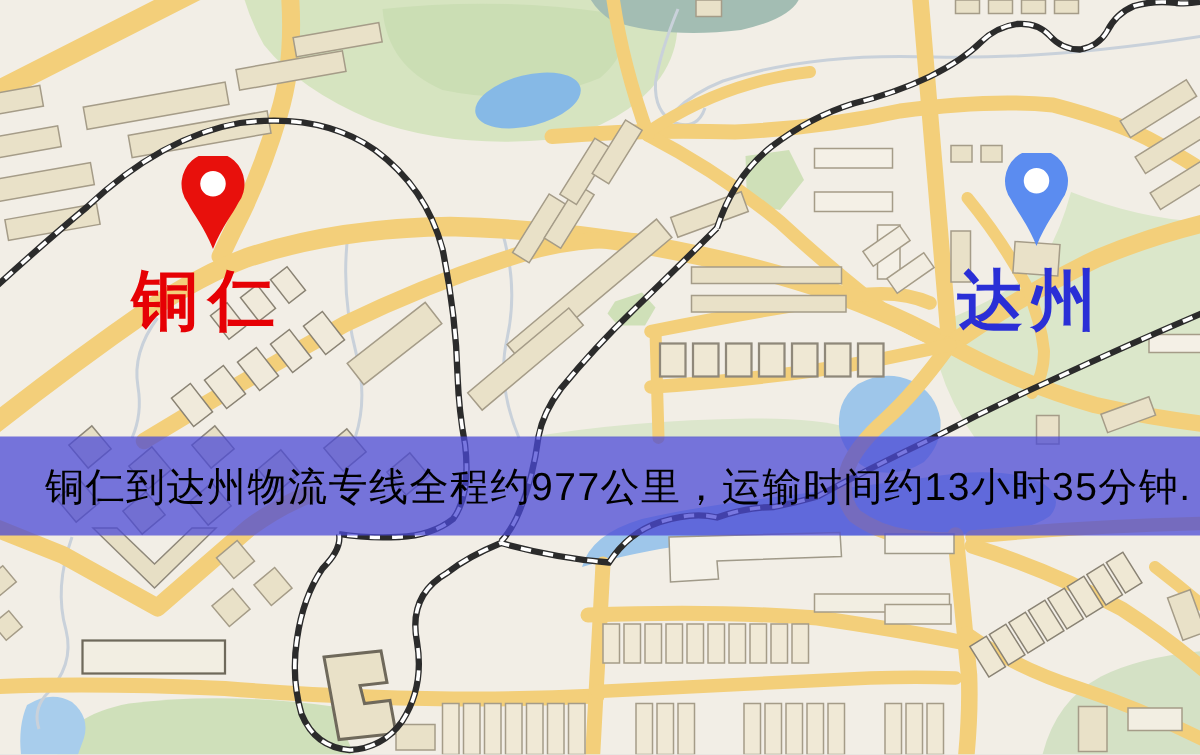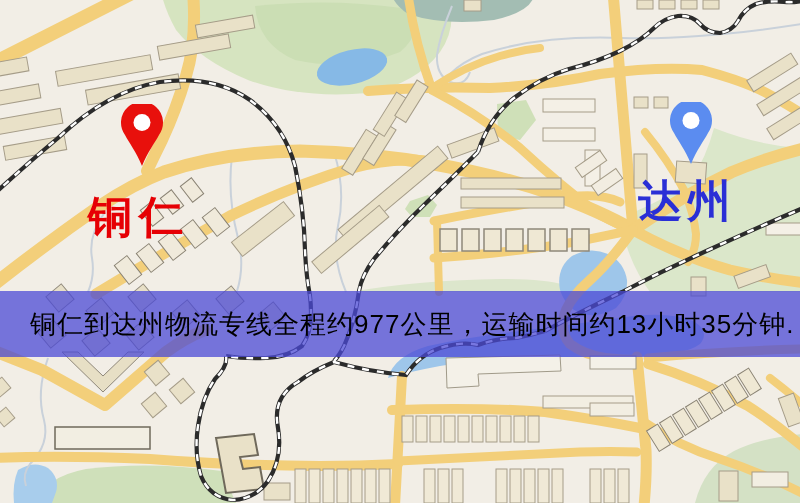--- a/index.html
+++ b/index.html
@@ -4,21 +4,21 @@
 <style>
   html,body{margin:0;padding:0;background:#ddd;}
   .stage{position:relative;width:800px;height:503px;overflow:hidden;
          font-family:"Liberation Sans","DejaVu Sans",sans-serif;background:#f2eee6;}
   .stage svg{position:absolute;left:0;top:0;}
   .pin{position:absolute;width:46px;height:63px;}
   .pin-origin{left:119px;top:104px;}
   .pin-dest{left:668px;top:102px;}
   .city-label{position:absolute;font-size:44px;font-weight:700;line-height:1;
               letter-spacing:7px;white-space:nowrap;}
-  .origin-label{left:88px;top:195px;color:#e60004;}
+  .origin-label{left:88px;top:179px;color:#e60004;}
   .dest-label{left:638px;top:179px;color:#2a2fd6;letter-spacing:5px;text-align:right;}
   .banner{position:absolute;left:0;top:291px;width:800px;height:66px;
           background:rgba(75,74,214,0.75);display:flex;align-items:center;}
   .banner span{color:#000000;font-size:26px;letter-spacing:1px;padding-left:30px;
                white-space:nowrap;}
   .rwB{fill:none;stroke:#2b2b2b;stroke-width:4.2;}
   .rwW{fill:none;stroke:#ffffff;stroke-width:2.4;stroke-dasharray:7 8;}
   .road{fill:none;stroke:#f3cf7a;stroke-linecap:round;stroke-linejoin:round;}
   .stream{fill:none;stroke:#c9d1da;stroke-width:2;}
 </style>

